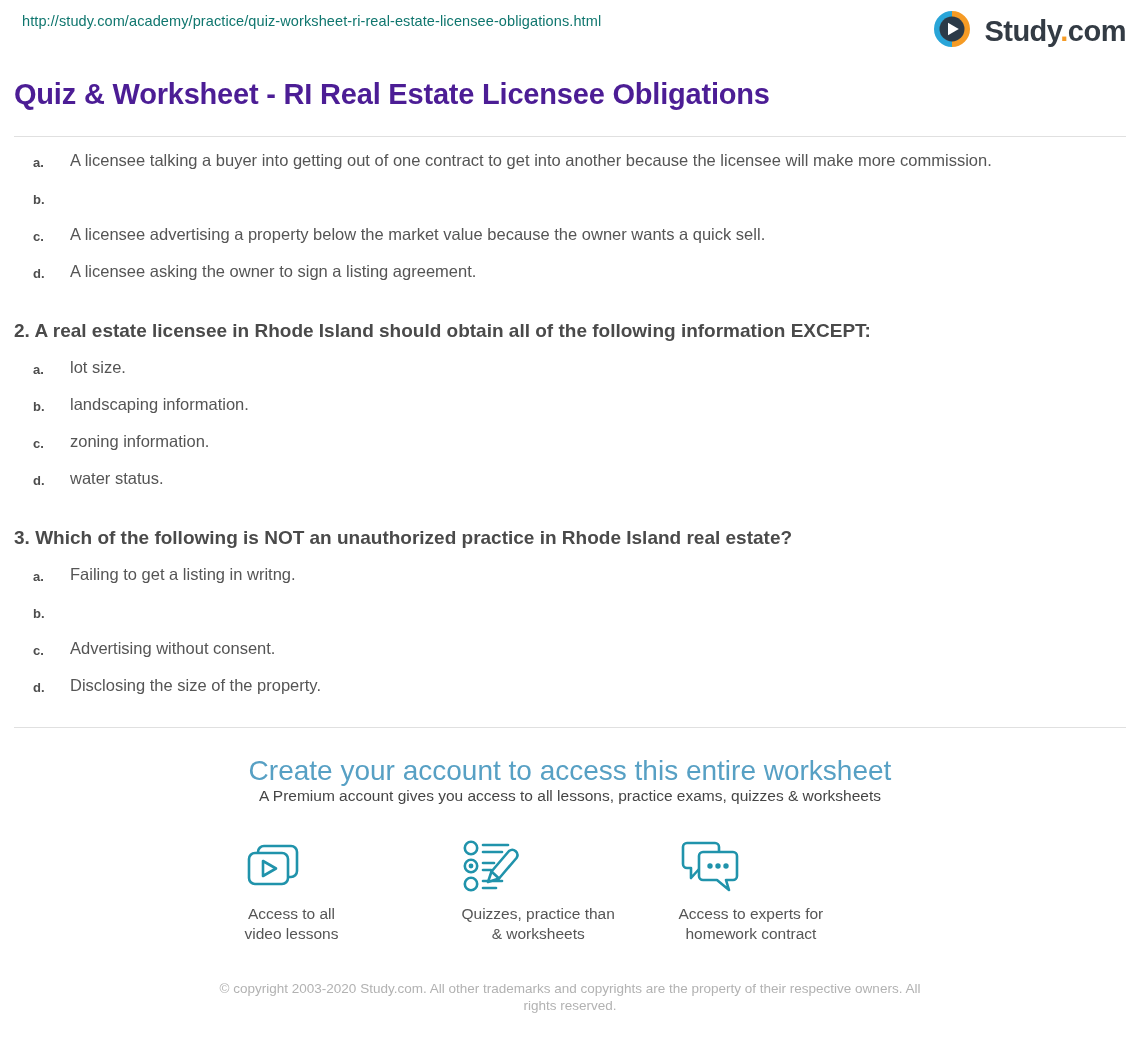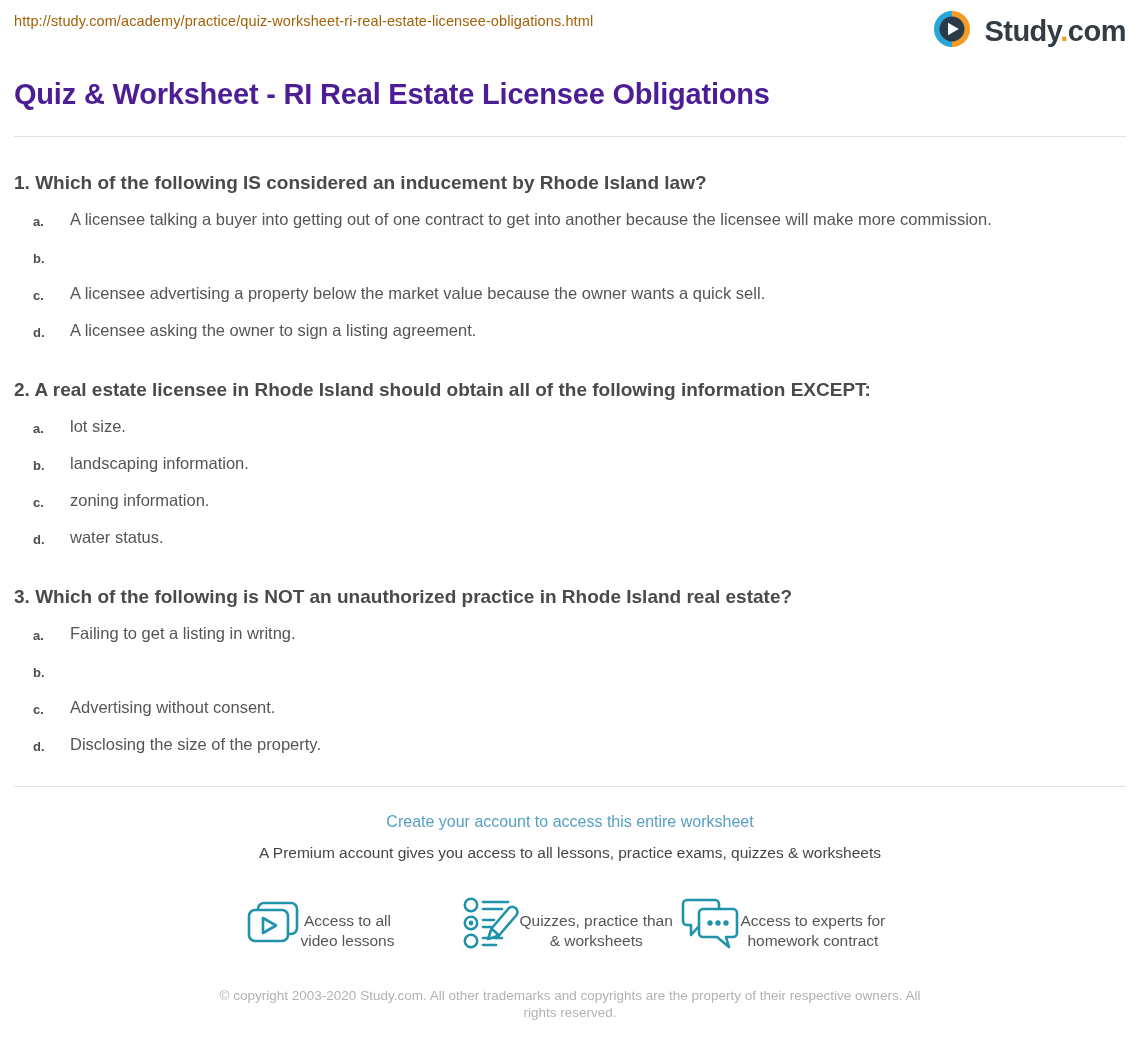--- a/index.html
+++ b/index.html
@@ -6,21 +6,21 @@
   html, body { background: #fff; }
   body {
     width: 1140px; height: 1040px; overflow: hidden;
     font-family: "Liberation Sans", "DejaVu Sans", sans-serif;
     color: #555;
   }
   .page { padding: 0 14px; }
 
   
   .header { display: flex; justify-content: space-between; align-items: flex-start; padding-top: 10px; height: 50px; }
-  .url { font-size: 14.5px; color: #a16207; padding-top: 3px; letter-spacing: 0.1px; }
+  .url { font-size: 14.5px; color: #0f766e; padding-top: 3px; letter-spacing: 0.1px; margin-left: 8px; }
   .logo { display: flex; align-items: center; gap: 13px; cursor: pointer; }
   .logo-text { font-size: 29px; font-weight: 700; color: #333b44; letter-spacing: -0.5px; }
   .logo-text .dot { color: #f59b25; }
 
   
   h1.title {
     font-size: 29px; font-weight: 700; color: #4c1d95;
     margin-top: 26px; line-height: 36px; letter-spacing: -0.2px;
   }
   .divider { border-bottom: 1px solid #e0e0e0; }
@@ -32,26 +32,26 @@
   .opt-letter {
     margin-left: 19px; width: 37px; flex: 0 0 37px;
     font-size: 13px; font-weight: 700; color: #4d4d4d; padding-top: 3px;
   }
   .opt-text { font-size: 16.5px; color: #555; }
 
   
   .divider2 { margin-top: 28px; }
   .cta { text-align: center; }
   .cta-heading {
-    margin-top: 20px; font-size: 16px; font-weight: 300; color: #57a0c4;
+    margin-top: 28px; font-size: 28px; font-weight: 300; color: #57a0c4;
     line-height: 30px; cursor: pointer;
   }
-  .cta-sub { margin-top: 6px; font-size: 15.5px; color: #454545; line-height: 20px; }
+  .cta-sub { font-size: 15.5px; color: #454545; line-height: 20px; }
   .features { display: flex; justify-content: center; margin-top: 30px; }
-  .feature { width: 217px; display: flex; align-items: flex-end; }
+  .feature { width: 217px; display: flex; flex-direction: column; align-items: flex-start; }
   .feature .icon-box { height: 58px; display: flex; align-items: flex-end; justify-content: center; }
   .feature-label { margin-top: 10px; font-size: 15.5px; color: #555; line-height: 20px; text-align: center; }
 
   
   .copyright {
     margin: 36px auto 0 auto; max-width: 710px; text-align: center;
     font-size: 13.5px; color: #b2b2b2; line-height: 17px;
   }
 </style>
 </head>
@@ -71,21 +71,20 @@
         </svg>
       </span>
       <span class="logo-text"><span>Study</span><span class="dot">.</span><span>com</span></span>
     </div>
   </div>
 
   <h1 class="title">Quiz &amp; Worksheet - RI Real Estate Licensee Obligations</h1>
   <div class="divider divider1"></div>
 
   <div class="question">
-    <h2><span>1.</span> <span>Which of the following IS considered an inducement by Rhode Island law?</span></h2>
     <div class="option">
       <div class="opt-letter">a.</div>
       <div class="opt-text">A licensee talking a buyer into getting out of one contract to get into another because the licensee will make more commission.</div>
     </div>
     <div class="option">
       <div class="opt-letter">b.</div>
     </div>
     <div class="option">
       <div class="opt-letter">c.</div>
       <div class="opt-text">A licensee advertising a property below the market value because the owner wants a quick sell.</div>

